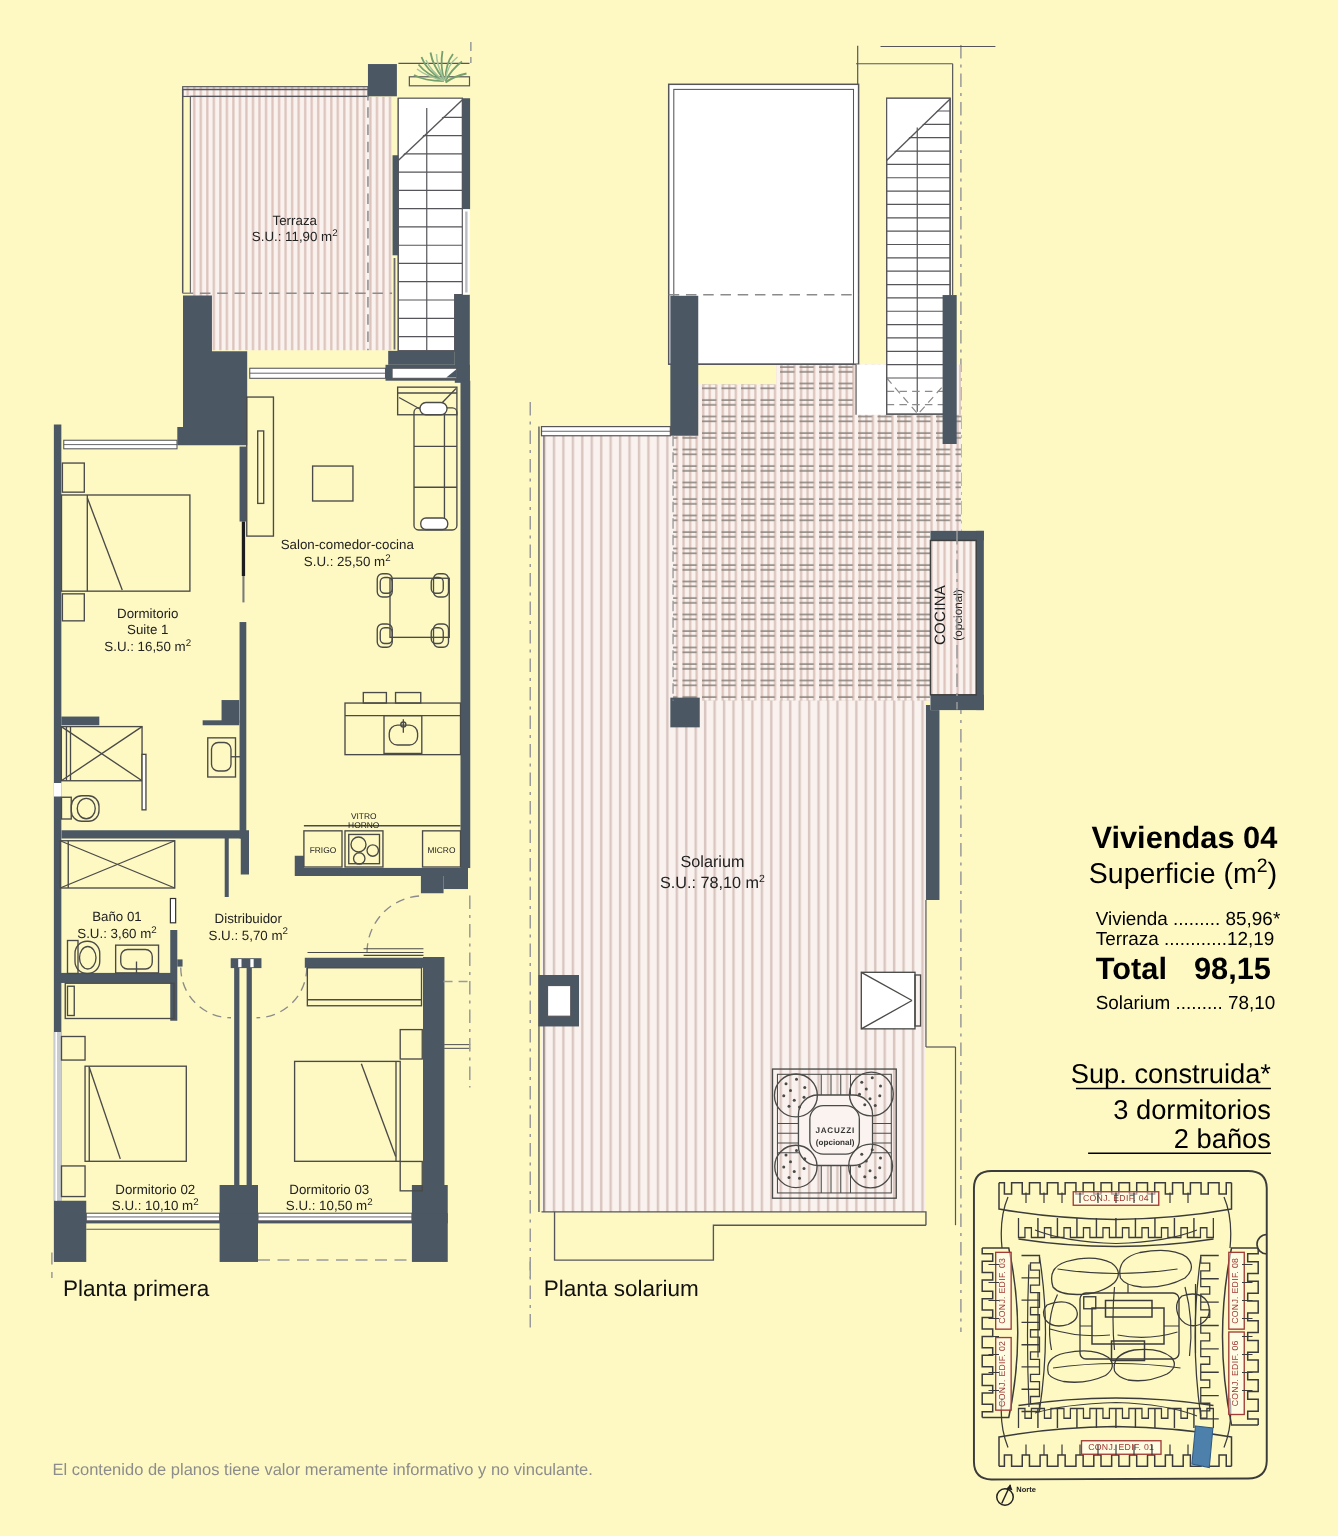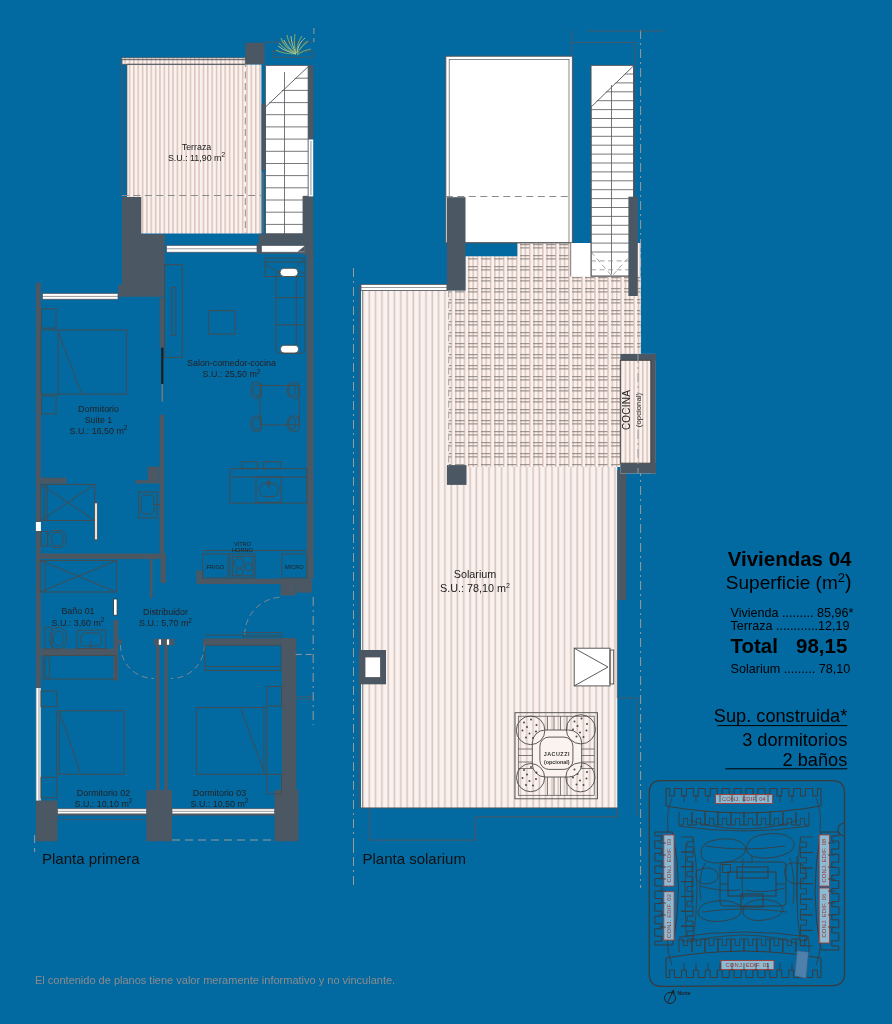--- a/index.html
+++ b/index.html
@@ -1,17 +1,17 @@
 <!DOCTYPE html>
 <html><head>
 <meta charset="utf-8">
 <style>
 html,body{margin:0;padding:0;background:#ffffff;}
 *{box-sizing:border-box;}
-.page{position:relative;width:892px;height:1024px;background:#0369a1;overflow:hidden;
+.page{position:relative;width:892px;height:1024px;background:#fef9c3;overflow:hidden;
 font-family:"Liberation Sans", sans-serif;}
 svg{position:absolute;left:0;top:0;}
 </style>
 </head>
 <body>
 <div class="page">
 <svg width="892" height="1024" viewBox="0 0 892 1024">
 <defs>
 <pattern id="hv" width="4.35" height="8" patternUnits="userSpaceOnUse">
   <rect width="4.35" height="8" fill="#faf2ee"></rect>

